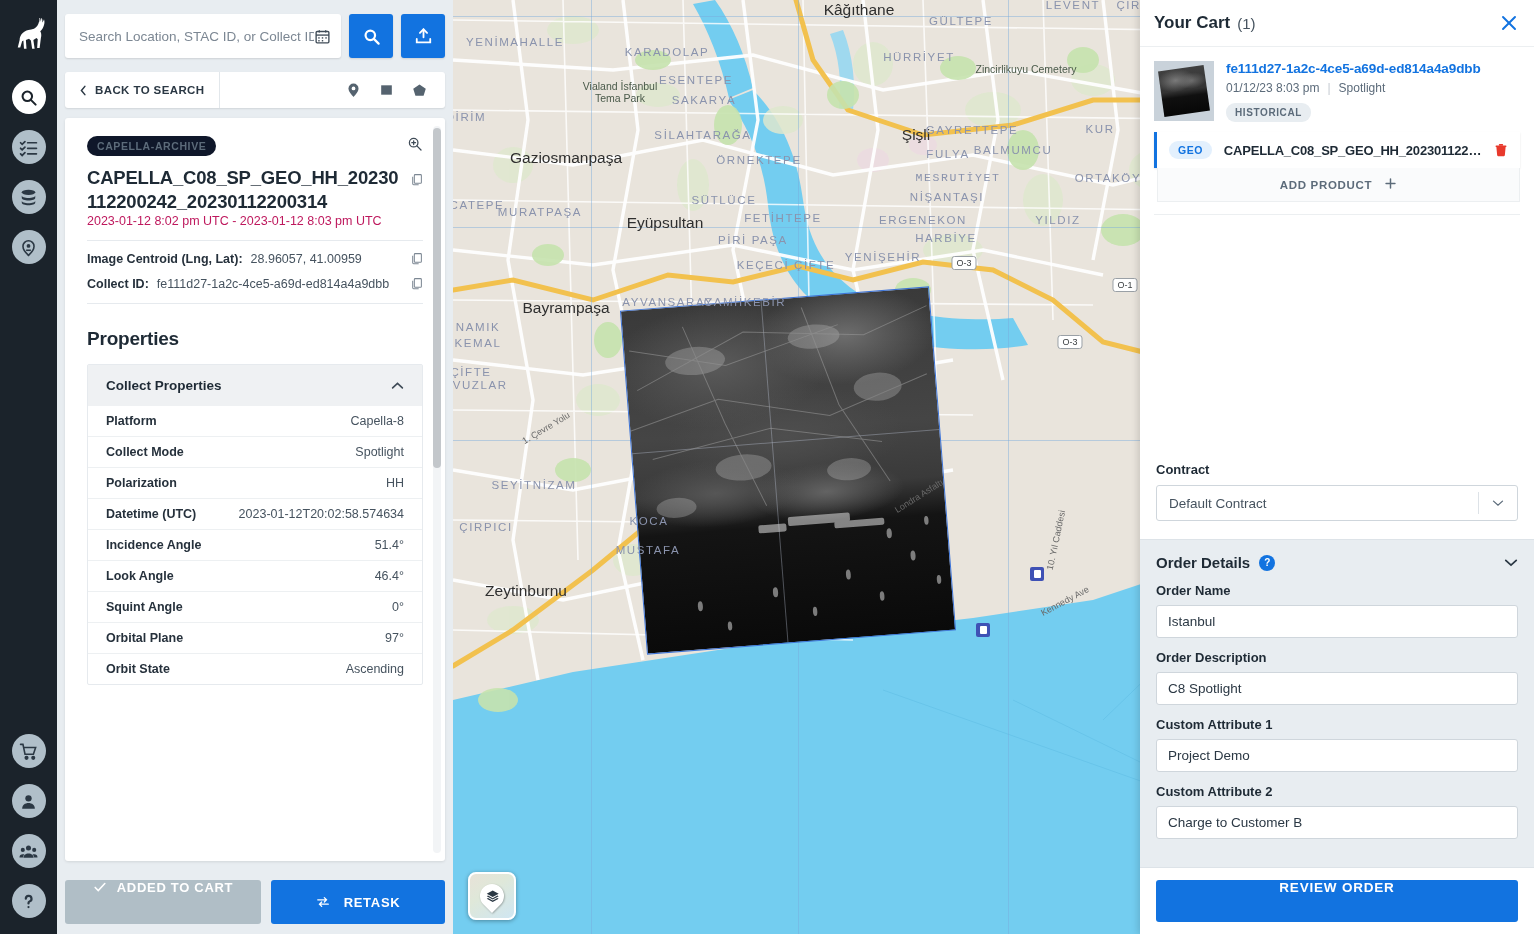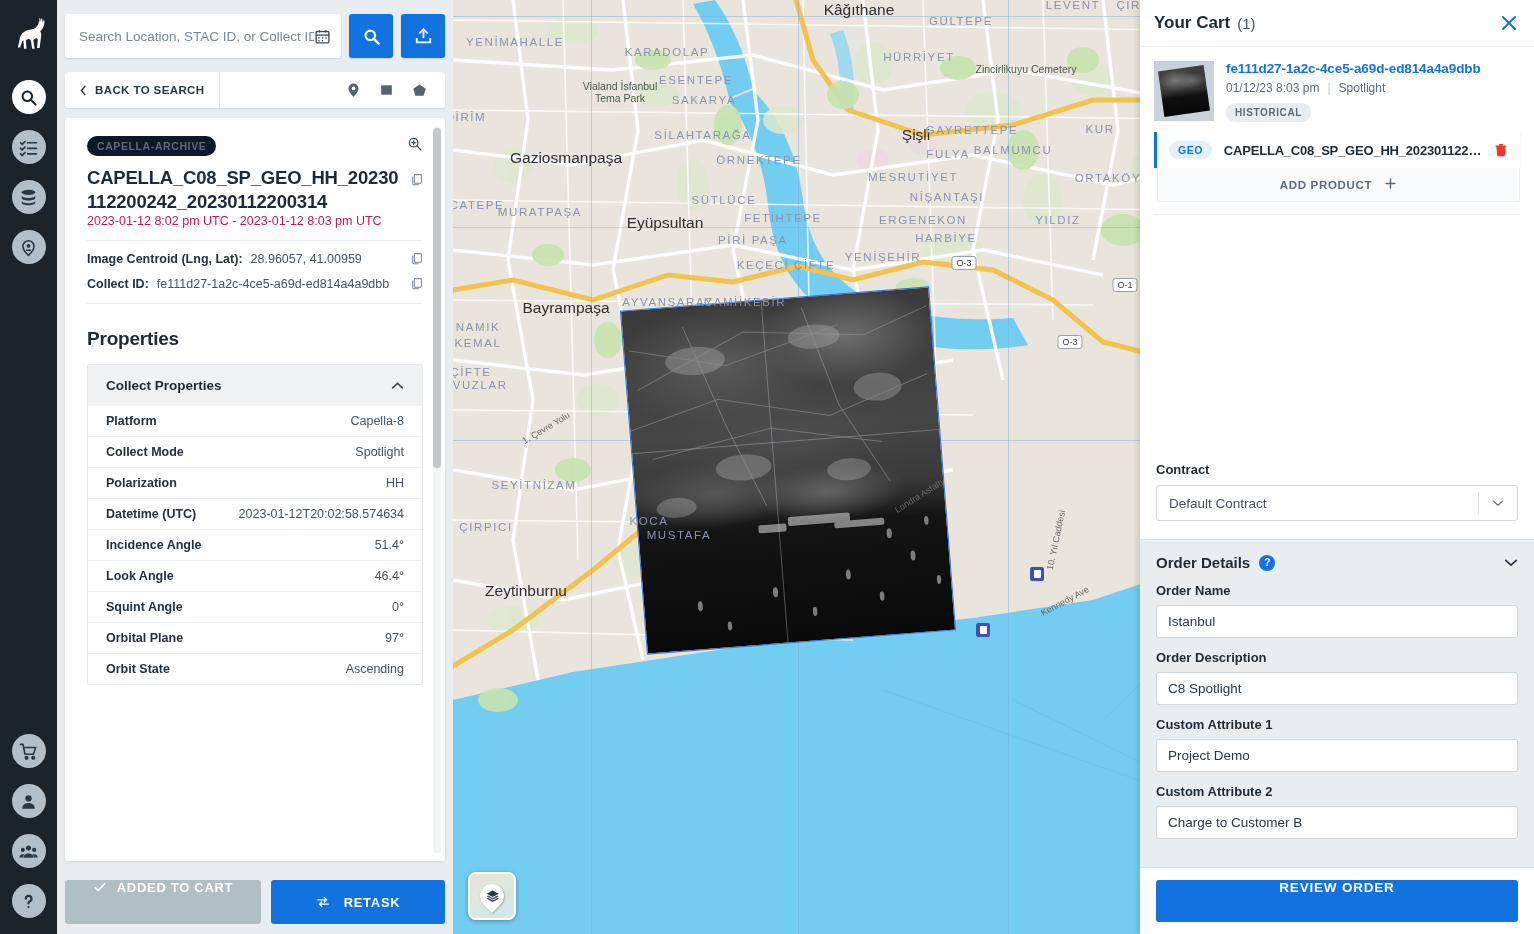--- a/index.html
+++ b/index.html
@@ -738,28 +738,28 @@
         <div class="maplabel lb-hood" style="left: 333px; top: 265px;">KEÇECİ ÇİFTE</div>
         <div class="maplabel lb-hood" style="left: 215px; top: 302px;">AYVANSARAY</div>
         <div class="maplabel lb-hood" style="left: 292px; top: 302px;">CAMİİKEBİR</div>
         <div class="maplabel lb-hood" style="left: 25px; top: 327px;">NAMIK</div>
         <div class="maplabel lb-hood" style="left: 25px; top: 343px;">KEMAL</div>
         <div class="maplabel lb-hood" style="left: 18px; top: 372px;">ÇİFTE</div>
         <div class="maplabel lb-hood" style="left: 18px; top: 385px;">HAVUZLAR</div>
         <div class="maplabel lb-hood" style="left: 81px; top: 485px;">SEYİTNİZAM</div>
         <div class="maplabel lb-hood" style="left: 33px; top: 527px;">ÇIRPICI</div>
         <div class="maplabel lb-hood" style="left: 196px; top: 521px;">KOCA</div>
-        <div class="maplabel lb-hood" style="left: 195px; top: 535px; margin-left: 31px;">MUSTAFA</div>
+        <div class="maplabel lb-hood" style="left: 195px; top: 550px;">MUSTAFA</div>
         <div class="maplabel lb-hood" style="left: 508px; top: 21px;">GÜLTEPE</div>
         <div class="maplabel lb-hood" style="left: 620px; top: 5px;">LEVENT</div>
         <div class="maplabel lb-hood" style="left: 466px; top: 57px;">HÜRRİYET</div>
         <div class="maplabel lb-hood" style="left: 519px; top: 130px;">GAYRETTEPE</div>
         <div class="maplabel lb-hood" style="left: 495px; top: 154px;">FULYA</div>
         <div class="maplabel lb-hood" style="left: 560px; top: 150px;">BALMUMCU</div>
-        <div class="maplabel lb-hood" style="left: 460px; top: 177px;">MESRUTİYET</div>
+        <div class="maplabel lb-hood" style="left: 505px; top: 177px; font-family: Liberation Mono, monospace;">MESRUTİYET</div>
         <div class="maplabel lb-hood" style="left: 494px; top: 197px;">NİŞANTAŞI</div>
         <div class="maplabel lb-hood" style="left: 470px; top: 220px;">ERGENEKON</div>
         <div class="maplabel lb-hood" style="left: 605px; top: 220px;">YILDIZ</div>
         <div class="maplabel lb-hood" style="left: 493px; top: 238px;">HARBİYE</div>
         <div class="maplabel lb-hood" style="left: 430px; top: 257px;">YENİŞEHİR</div>
         <div class="maplabel lb-hood" style="left: 655px; top: 178px;">ORTAKÖY</div>
         <div class="maplabel lb-hood" style="left: 647px; top: 129px;">KUR</div>
         <div class="maplabel lb-hood" style="left: 1043px; top: 421px;">SALACAK</div>
         <div class="maplabel lb-hood" style="left: 1024px; top: 508px;">CİFTE</div>
         <div class="maplabel lb-hood" style="left: 1089px; top: 618px;">CAFERAĞA</div>

